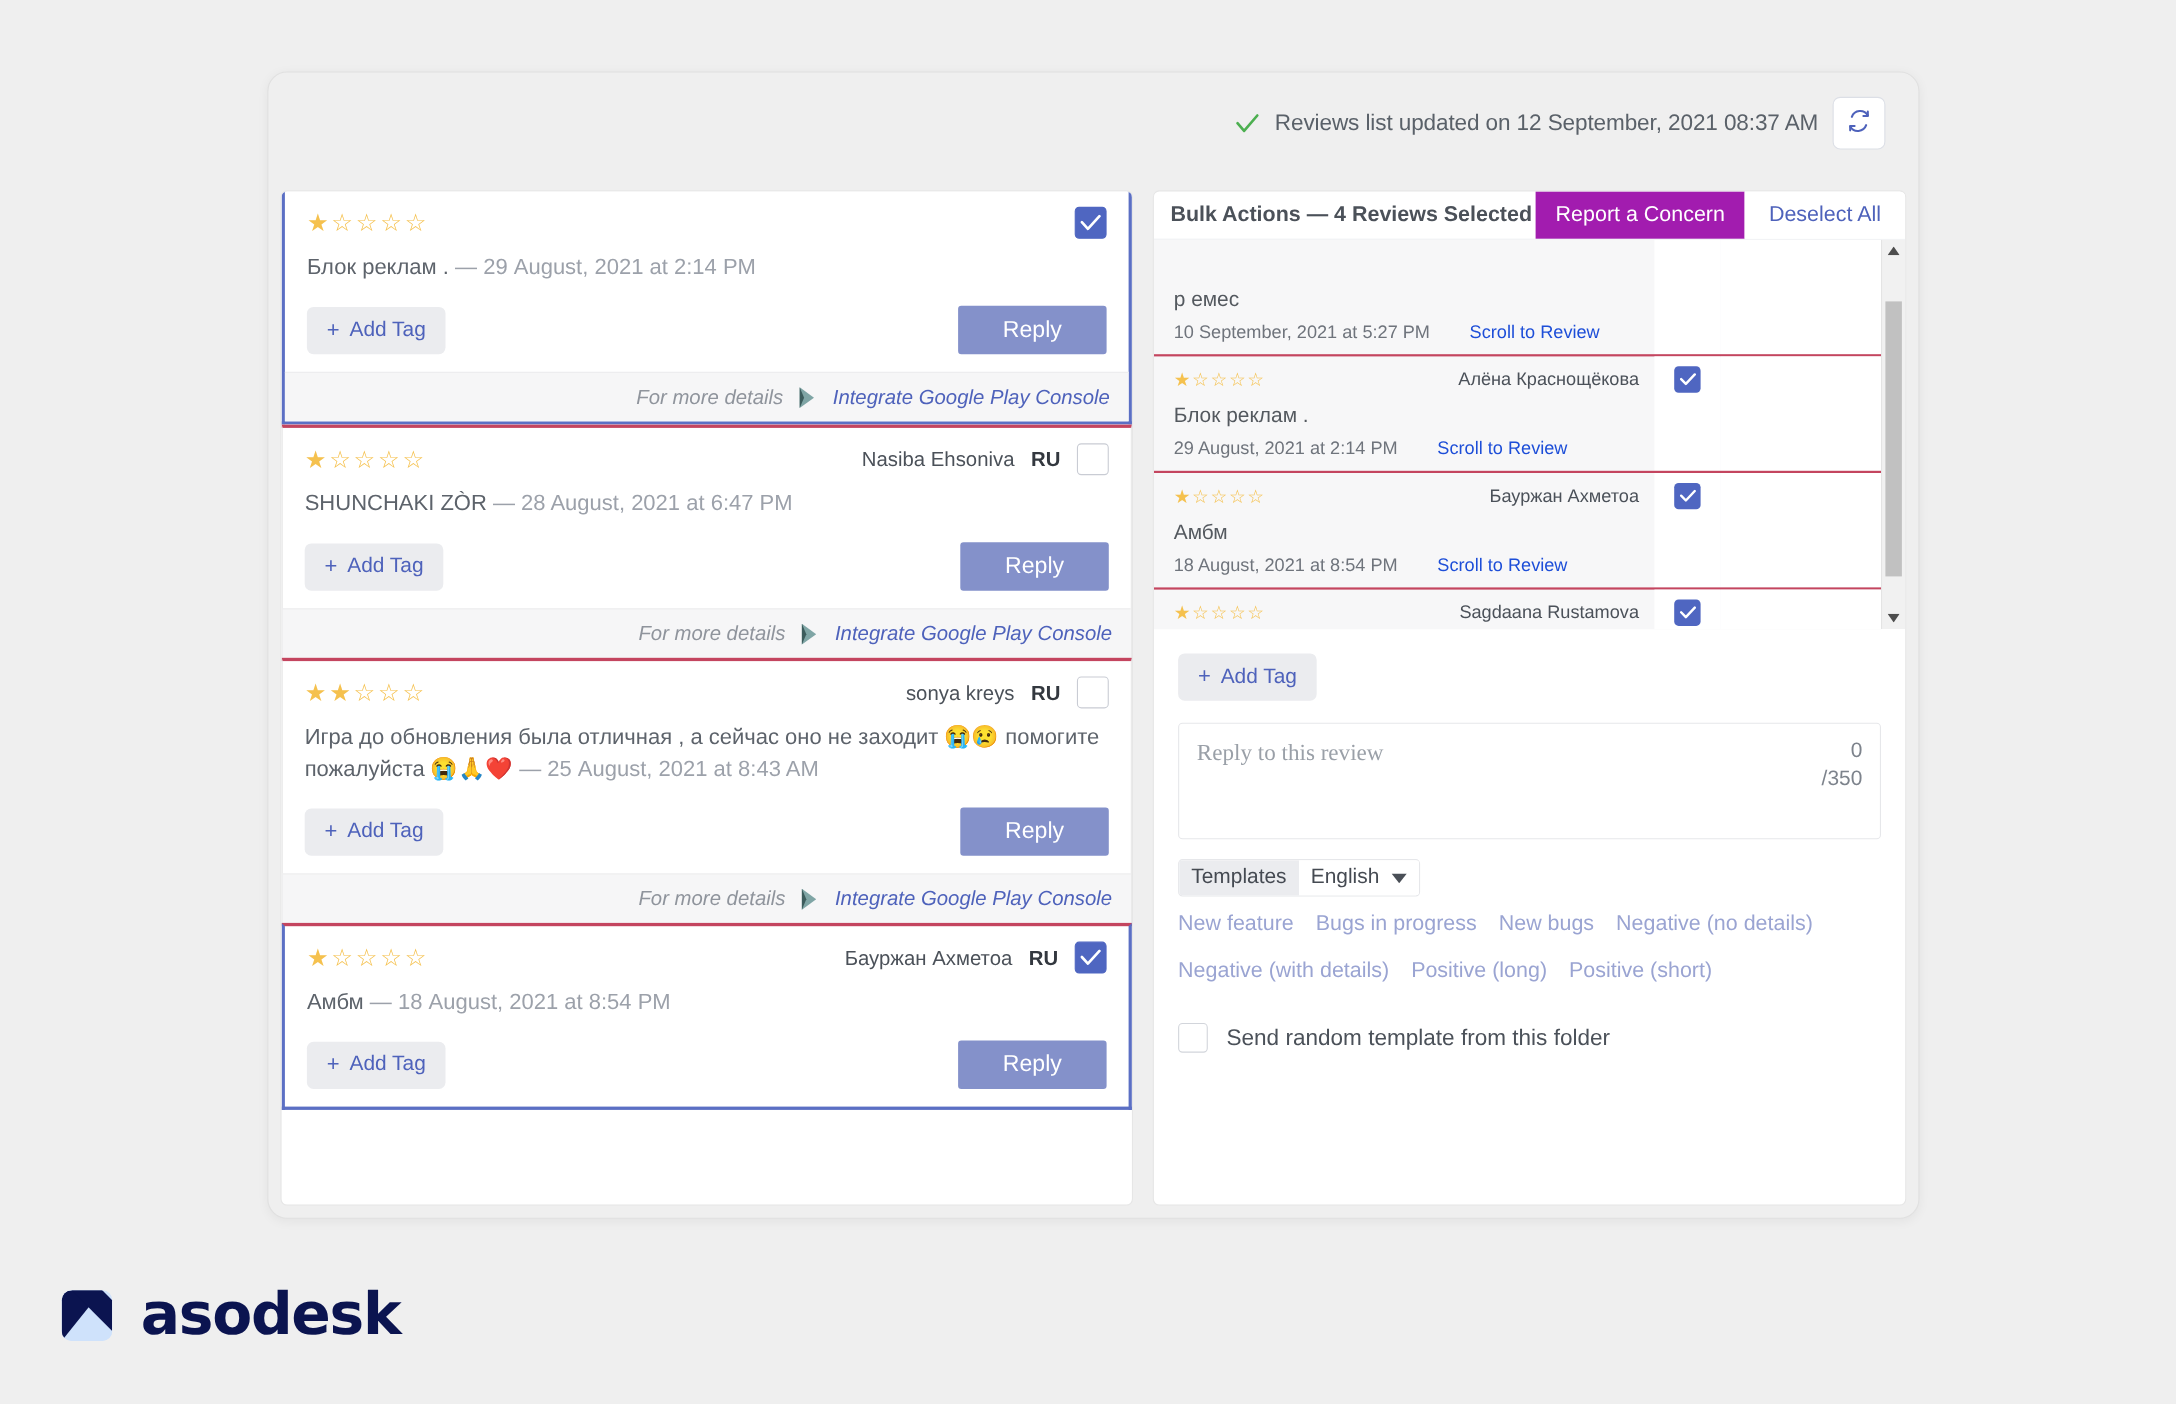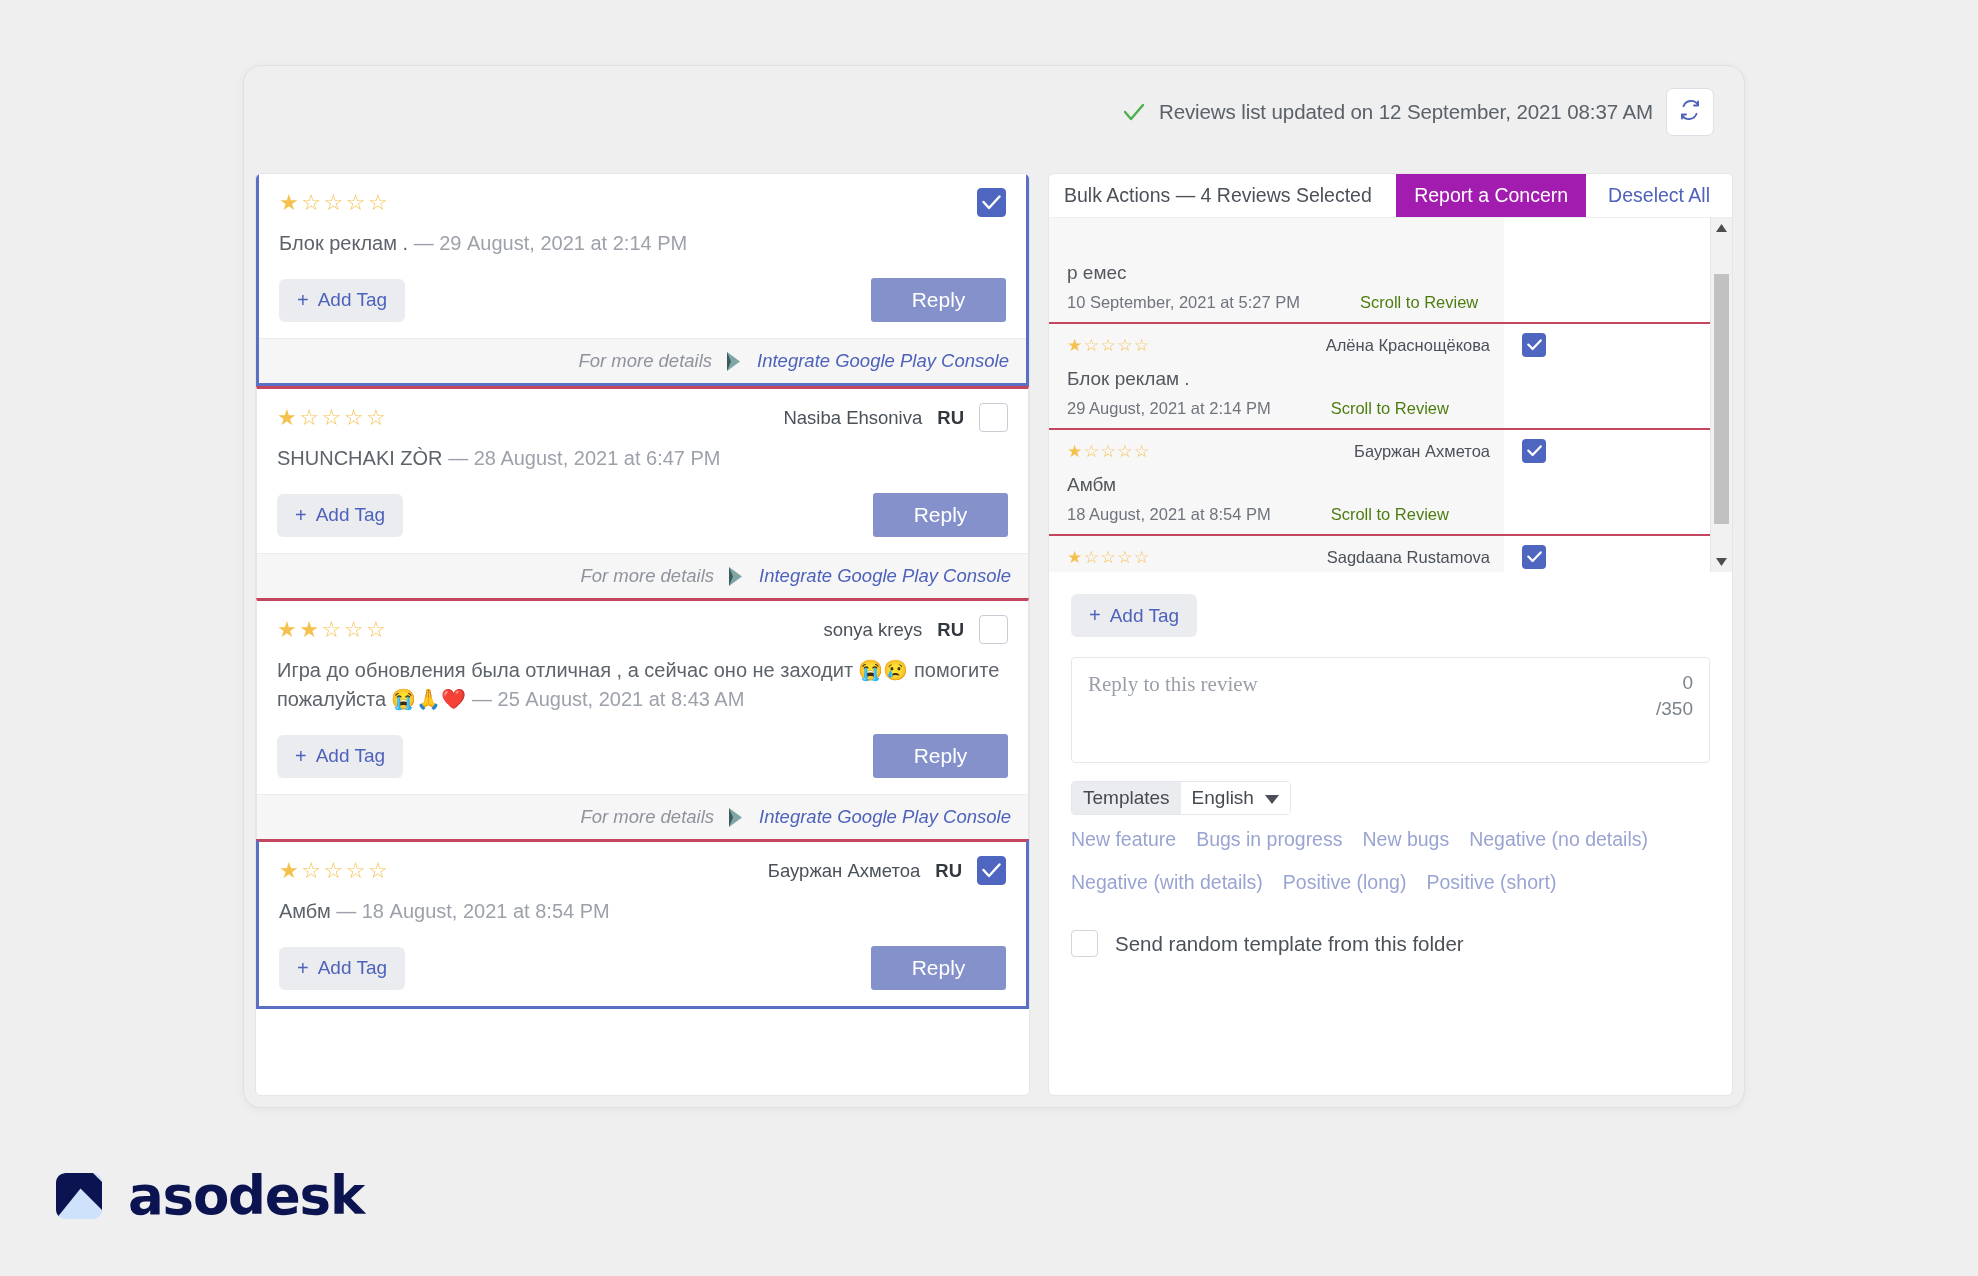--- a/index.html
+++ b/index.html
@@ -259,20 +259,21 @@
     flex: 0 0 auto;
     border-bottom: 1px solid #eceef0;
   }
   .bulk-title {
     font-size: 19.5px;
     color: #4b5159;
     display: flex;
     align-items: center;
     padding-left: 15px;
     flex: 1;
+    font-weight: bold;
   }
   .report-btn {
     background: #a21caf;
     color: #fff;
     font-size: 19.5px;
     border: none;
     padding: 0 18px;
     cursor: pointer;
     font-family: "Liberation Sans", sans-serif;
     display: flex;
@@ -331,25 +332,25 @@
     color: #4b5159;
     white-space: nowrap;
   }
   .sel-text {
     font-size: 19px;
     color: #54595f;
     padding: 10px 0 9px 0;
   }
   .sel-meta {
     display: flex;
-    gap: 60px;
+    gap: 36px;
     font-size: 16.5px;
   }
   .sel-date { color: #6f747c; }
-  .sel-scroll { color: #4d7c0f; cursor: pointer; text-align: right; }
+  .sel-scroll { color: #1d4ed8; cursor: pointer; text-align: right; }
   .sel-cbox-wrap {
     width: 60px;
     background: #fff;
     display: flex;
     justify-content: center;
     padding-top: 9px;
   }
   .sel-cbox {
     width: 24px; height: 24px;
     background: #4f66c1;

